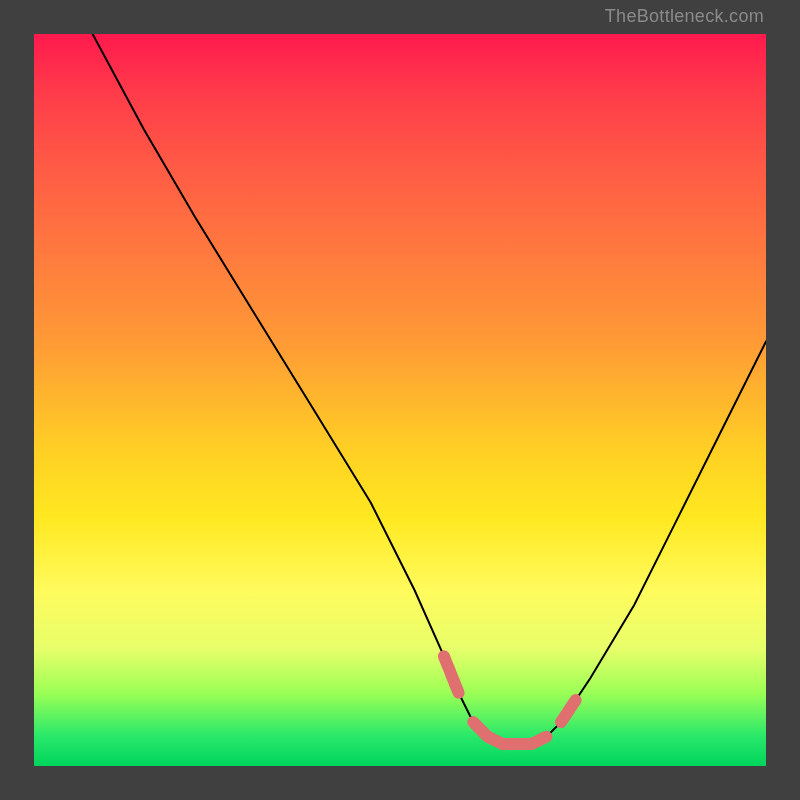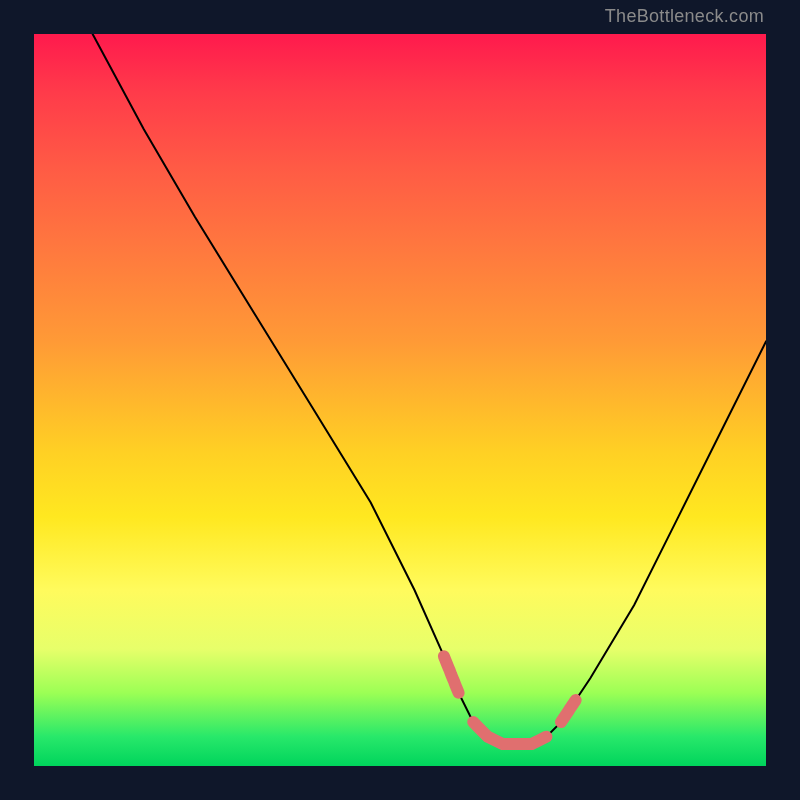--- a/index.html
+++ b/index.html
@@ -7,21 +7,21 @@
     padding: 0;
     width: 800px;
     height: 800px;
     background: #000;
     overflow: hidden;
   }
   .frame {
     position: relative;
     width: 800px;
     height: 800px;
-    background: #0f172a;
+    background: #404040;
   }
   .plot {
     position: absolute;
     left: 34px;
     top: 34px;
     width: 732px;
     height: 732px;
     
     background: linear-gradient(to bottom,
       #ff1a4d 0%,

